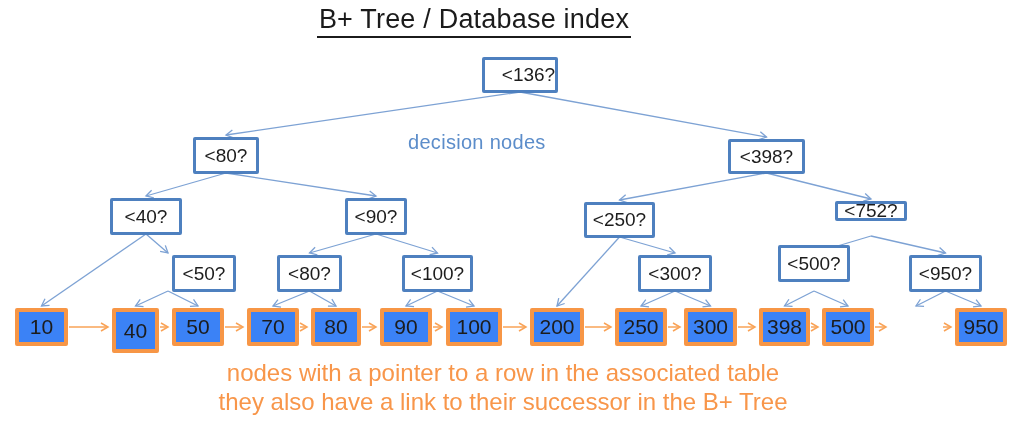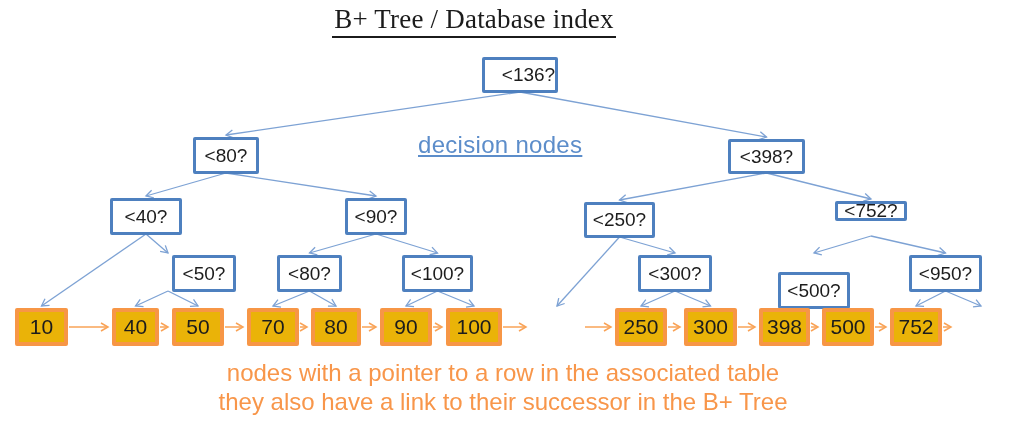--- a/index.html
+++ b/index.html
@@ -1,36 +1,36 @@
 <!DOCTYPE html>
 <html><head>
 <meta charset="utf-8">
 <style>
   html,body{margin:0;padding:0;background:#ffffff;}
   #canvas{
     position:relative;width:1024px;height:424px;background:#ffffff;overflow:hidden;
     font-family:"Liberation Sans", sans-serif;
   }
   #edges{position:absolute;left:0;top:0;width:1024px;height:424px;pointer-events:none;}
-  .title-wrap{position:absolute;left:0;top:4px;width:948px;text-align:center;font-family:Liberation Serif, serif;}
+  .title-wrap{position:absolute;left:0;top:4px;width:948px;text-align:center;}
   .title-text{
     display:inline-block;font-size:27px;color:#1b1b1b;
     border-bottom:2px solid #1b1b1b;padding:0 2px 1px 2px;letter-spacing:0.2px;
   }
   .decision-label{
-    position:absolute;left:418px;top:131px;font-size:24px;color:#5c8dca;letter-spacing:0.3px;text-decoration:underline;
+    position:absolute;left:408px;top:131px;font-size:20px;color:#5c8dca;letter-spacing:0.3px;
   }
   .dnode{
     position:absolute;box-sizing:border-box;border:3px solid #4e80bf;border-radius:2px;
     background:#ffffff;color:#1c1c1c;display:flex;align-items:center;justify-content:center;
     font-size:19px;z-index:2;
   }
   .lnode{
     position:absolute;box-sizing:border-box;border:4px solid #f79646;border-radius:2px;
-    background:#eab308;color:#1c1c1c;display:flex;align-items:center;justify-content:center;
+    background:#3b82f6;color:#1c1c1c;display:flex;align-items:center;justify-content:center;
     font-size:21px;z-index:2;
   }
   .note{position:absolute;left:0;width:1006px;text-align:center;font-size:24px;color:#f8964a;}
   .note1{top:359px;}
   .note2{top:388px;}
   line.tree-edge{stroke:#7da2d4;stroke-width:1.3;}
   line.chain-edge{stroke:#f9a357;stroke-width:1.5;}
 </style>
 </head>
 <body>
@@ -97,32 +97,33 @@
   <div class="dnode" style="left:193px;top:137px;width:66px;height:37px;">&lt;80?</div>
   <div class="dnode" style="left:728px;top:139px;width:77px;height:35px;">&lt;398?</div>
   <div class="dnode" style="left:110px;top:198px;width:72px;height:37px;">&lt;40?</div>
   <div class="dnode" style="left:345px;top:198px;width:62px;height:37px;">&lt;90?</div>
   <div class="dnode" style="left:584px;top:202px;width:71px;height:36px;">&lt;250?</div>
   <div class="dnode" style="left:835px;top:201px;width:72px;height:20px;">&lt;752?</div>
   <div class="dnode" style="left:136px;top:255px;width:64px;height:37px;margin-left:36px;">&lt;50?</div>
   <div class="dnode" style="left:277px;top:255px;width:65px;height:37px;">&lt;80?</div>
   <div class="dnode" style="left:402px;top:255px;width:71px;height:37px;">&lt;100?</div>
   <div class="dnode" style="left:638px;top:255px;width:74px;height:37px;">&lt;300?</div>
-  <div class="dnode" style="left:778px;top:272px;width:72px;height:37px;">&lt;500?</div>
+  <div class="dnode" style="left:778px;top:245px;width:72px;height:37px;">&lt;500?</div>
   <div class="dnode" style="left:909px;top:255px;width:73px;height:37px;">&lt;950?</div>
 
   <div class="lnode" style="left:15px;top:308px;width:53px;height:38px;">10</div>
-  <div class="lnode" style="left:112px;top:308px;width:47px;height:38px;">40</div>
+  <div class="lnode" style="left:112px;top:308px;width:47px;height:45px;">40</div>
   <div class="lnode" style="left:172px;top:308px;width:52px;height:38px;">50</div>
   <div class="lnode" style="left:247px;top:308px;width:52px;height:38px;">70</div>
   <div class="lnode" style="left:311px;top:308px;width:50px;height:38px;">80</div>
   <div class="lnode" style="left:380px;top:308px;width:52px;height:38px;">90</div>
   <div class="lnode" style="left:446px;top:308px;width:56px;height:38px;">100</div>
+  <div class="lnode" style="left:530px;top:308px;width:54px;height:38px;">200</div>
   <div class="lnode" style="left:615px;top:308px;width:52px;height:38px;">250</div>
   <div class="lnode" style="left:684px;top:308px;width:53px;height:38px;">300</div>
   <div class="lnode" style="left:759px;top:308px;width:51px;height:38px;">398</div>
   <div class="lnode" style="left:822px;top:308px;width:52px;height:38px;">500</div>
-  <div class="lnode" style="left:890px;top:308px;width:52px;height:38px;">752</div>
+  <div class="lnode" style="left:955px;top:308px;width:52px;height:38px;">950</div>
 
   <div class="note note2">they also have a link to their successor in the B+ Tree</div>
   <div class="note note1">nodes with a pointer to a row in the associated table</div>
 
 </div>
 
 </body></html>

